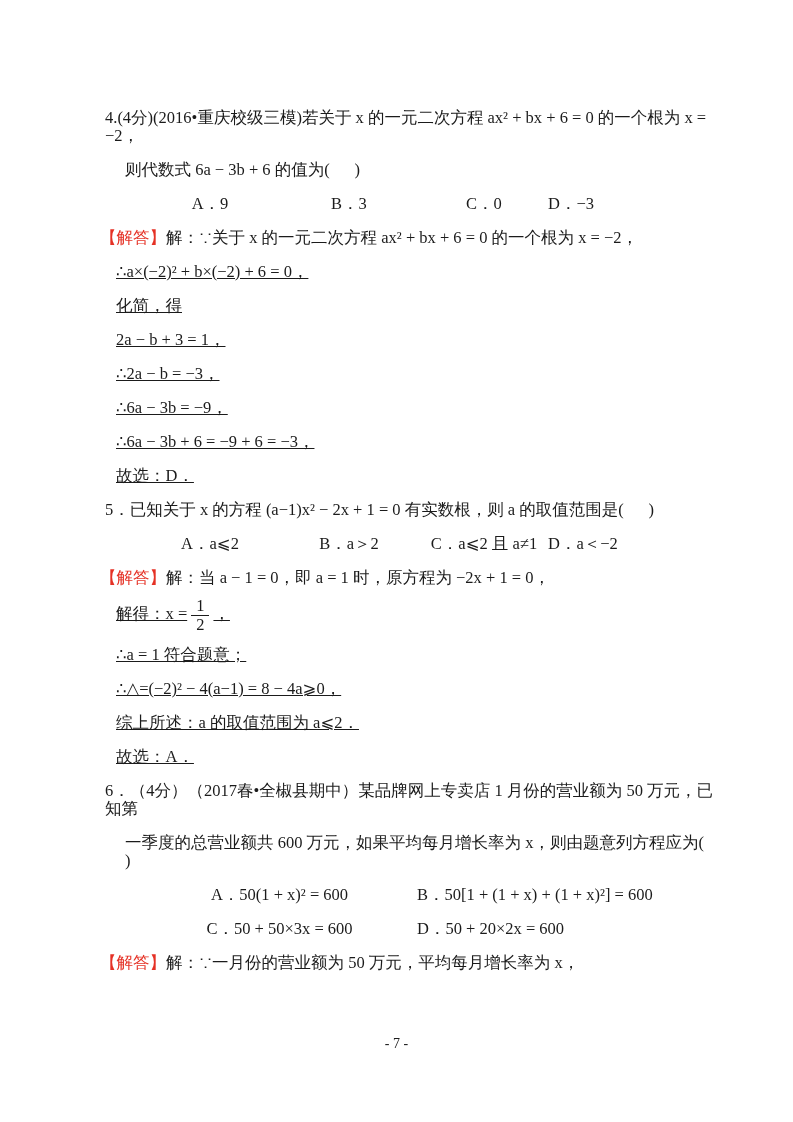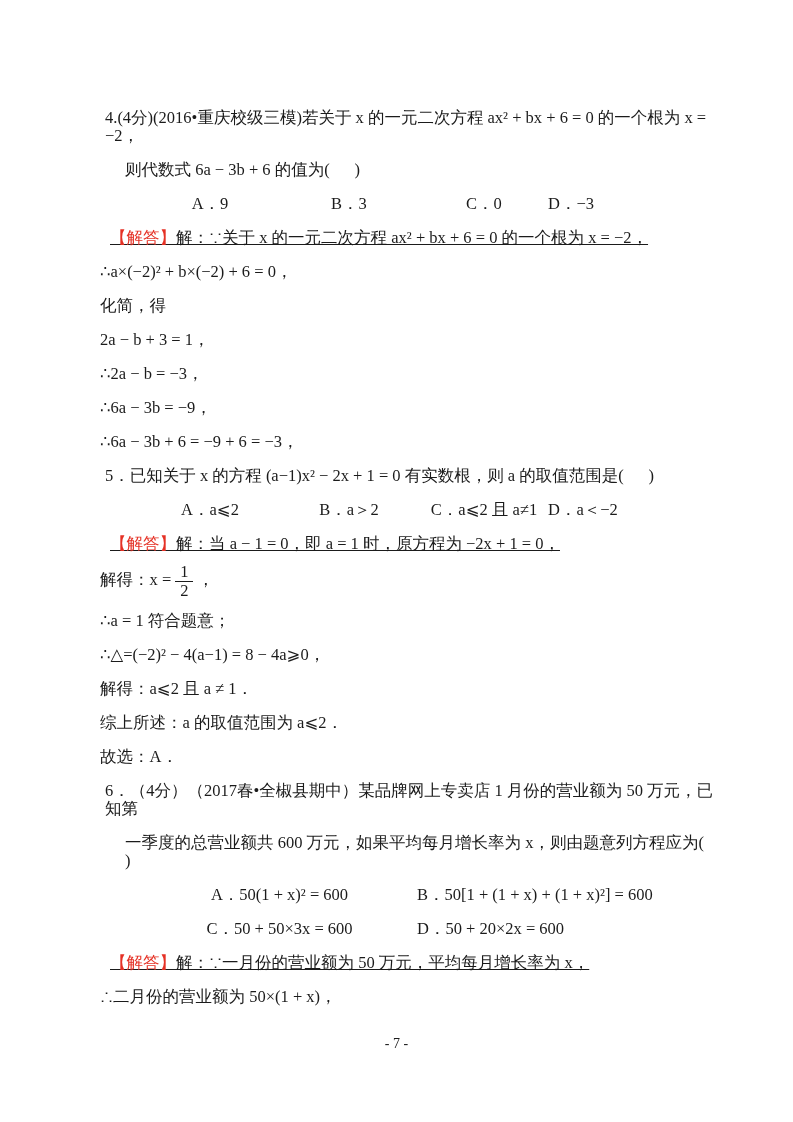--- a/index.html
+++ b/index.html
@@ -26,22 +26,22 @@
   .stem{margin-left:5px;}
   .stem-cont{margin-left:25px;}
   
   .opts{margin-left:42px;}
   .opt{display:inline-block;text-align:center;}
   .w1{width:136px;}
   .w2{width:142px;}
   .w3{width:128px;}
   .ow{width:275px;}
   
-  .sol-intro{margin-left:10px;text-decoration:underline;}
-  .sol{}
+  .sol-intro{}
+  .sol{margin-left:16px;text-decoration:underline;}
   .red{color:#e53125;}
   
   .frac-line{margin-top:-6px;margin-bottom:12px;}
   .frac{
     display:inline-block;
     vertical-align:middle;
     text-align:center;
     margin:0 4px;
   }
   .frac .num{display:block;padding:0 5px;border-bottom:1.2px solid #1b1b1b;line-height:18px;}
@@ -64,33 +64,32 @@
   <p class="line stem">4.(4分)(2016•重庆校级三模)若关于 x 的一元二次方程 ax² + bx + 6 = 0 的一个根为 x = −2，</p>
   <p class="line stem-cont">则代数式 6a − 3b + 6 的值为(      )</p>
   <p class="line opts"><span class="opt w1">A．9</span><span class="opt w2">B．3</span><span class="opt w3">C．0</span><span class="opt">D．−3</span></p>
   <p class="line sol-intro"><span class="red">【解答】</span><span>解：∵关于 x 的一元二次方程 ax² + bx + 6 = 0 的一个根为 x = −2，</span></p>
   <p class="line sol">∴a×(−2)² + b×(−2) + 6 = 0，</p>
   <p class="line sol">化简，得</p>
   <p class="line sol">2a − b + 3 = 1，</p>
   <p class="line sol">∴2a − b = −3，</p>
   <p class="line sol">∴6a − 3b = −9，</p>
   <p class="line sol">∴6a − 3b + 6 = −9 + 6 = −3，</p>
+  <p class="line sol">故选：D．</p>
 
   <p class="line stem">5．已知关于 x 的方程 (a−1)x² − 2x + 1 = 0 有实数根，则 a 的取值范围是(      )</p>
   <p class="line opts"><span class="opt w1">A．a⩽2</span><span class="opt w2">B．a＞2</span><span class="opt w3">C．a⩽2 且 a≠1</span><span class="opt">D．a＜−2</span></p>
   <p class="line sol-intro"><span class="red">【解答】</span><span>解：当 a − 1 = 0，即 a = 1 时，原方程为 −2x + 1 = 0，</span></p>
   <p class="line sol frac-line"><span>解得：x =</span><span class="frac"><span class="num">1</span><span class="den">2</span></span><span>，</span></p>
   <p class="line sol">∴a = 1 符合题意；</p>
   <p class="line sol">∴△=(−2)² − 4(a−1) = 8 − 4a⩾0，</p>
-  <p class="line sol">解得：a⩽2 且 a ≠ 1．</p>
   <p class="line sol">综上所述：a 的取值范围为 a⩽2．</p>
   <p class="line sol">故选：A．</p>
 
   <p class="line stem">6．（4分）（2017春•全椒县期中）某品牌网上专卖店 1 月份的营业额为 50 万元，已知第</p>
   <p class="line stem-cont">一季度的总营业额共 600 万元，如果平均每月增长率为 x，则由题意列方程应为(      )</p>
   <p class="line opts"><span class="opt ow">A．50(1 + x)² = 600</span><span class="opt">B．50[1 + (1 + x) + (1 + x)²] = 600</span></p>
   <p class="line opts"><span class="opt ow">C．50 + 50×3x = 600</span><span class="opt">D．50 + 20×2x = 600</span></p>
   <p class="line sol-intro"><span class="red">【解答】</span><span>解：∵一月份的营业额为 50 万元，平均每月增长率为 x，</span></p>
-  <p class="line sol">∴二月份的营业额为 50×(1 + x)，</p>
 
 </div>
 
 <div class="footer">- 7 -</div>
 
 </body></html>

